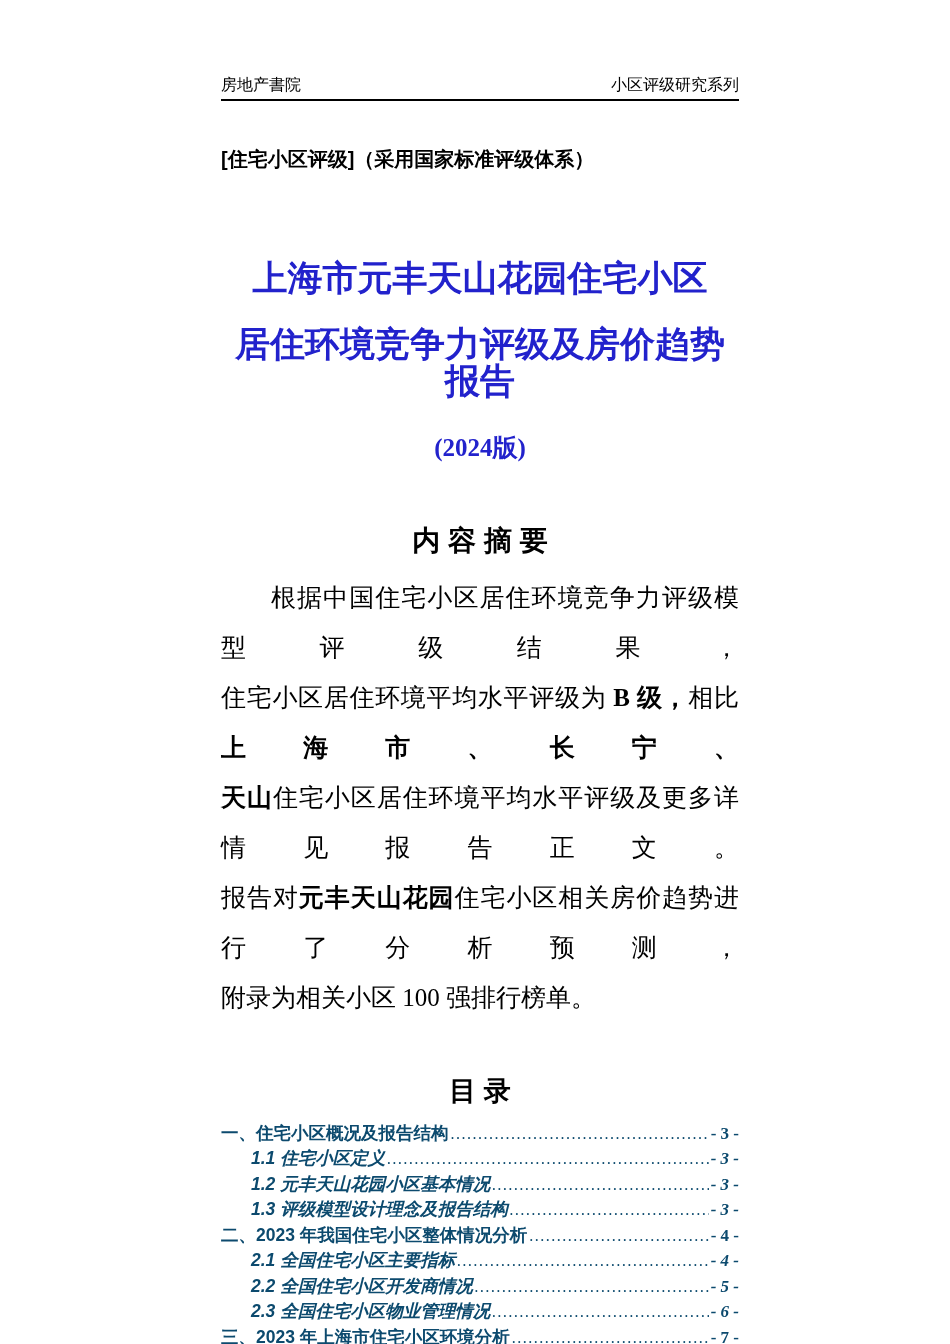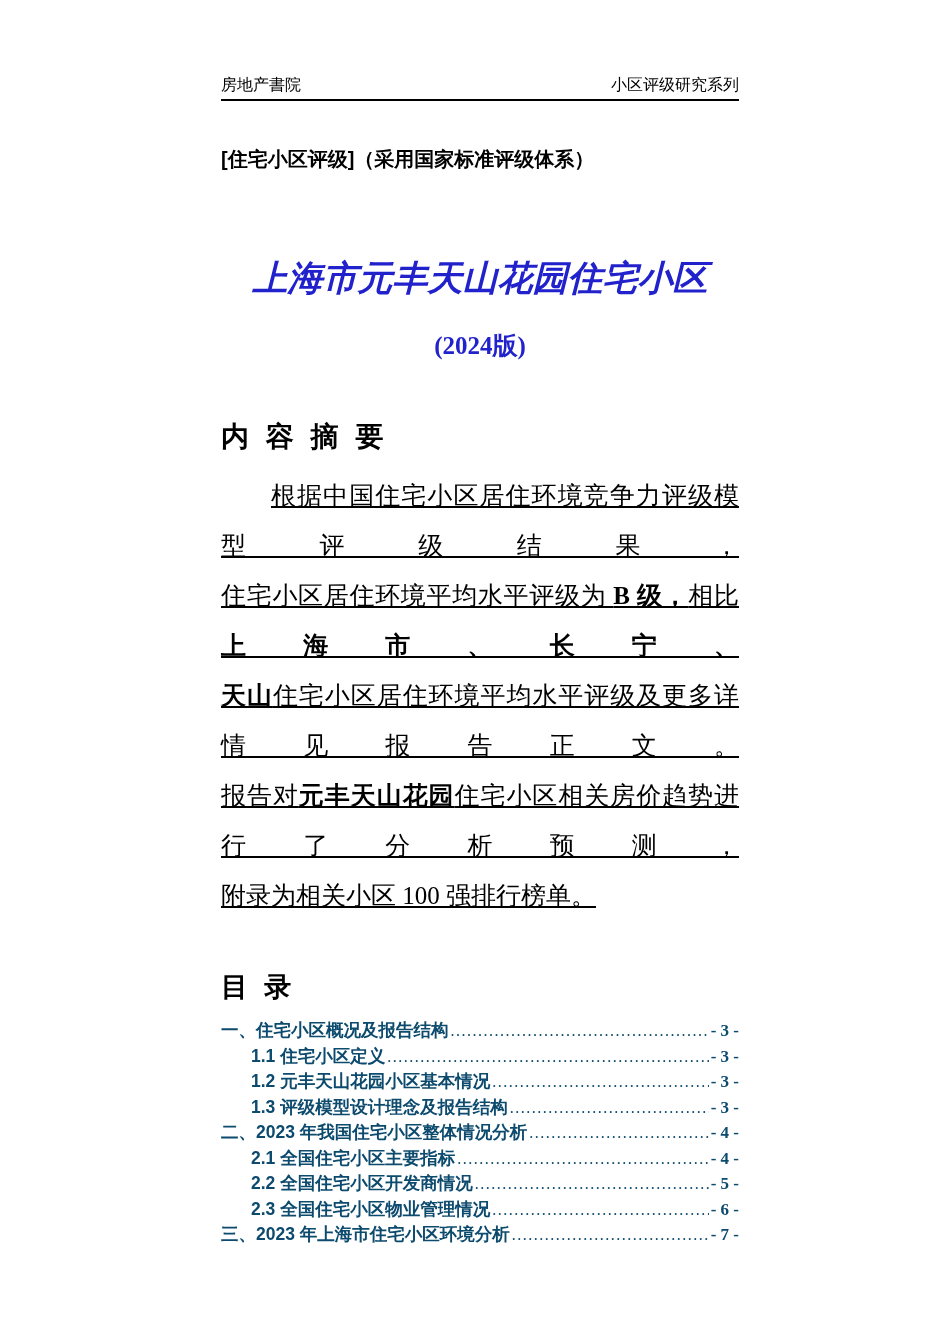--- a/index.html
+++ b/index.html
@@ -35,58 +35,58 @@
     line-height: 24px;
   }
   
   .title-block {
     margin-top: 90px;
     text-align: center;
     color: #2222cc;
     font-weight: bold;
     font-family: "Liberation Serif", serif;
   }
-  .title-main { font-size: 35px; line-height: 1.05; font-style: italic; }
+  .title-main { font-size: 35px; line-height: 1.05; }
   .title-main + .title-main { margin-top: 29px; }
   .title-edition { font-size: 25px; margin-top: 31px; }
   
   .sec-heading {
-    text-align: left;
-    font-family: Liberation Mono, monospace;
+    text-align: center;
+    font-family: Liberation Sans, sans-serif;
     font-weight: bold;
     font-size: 28px;
     line-height: 1.1;
   }
   .summary-heading { margin-top: 62px; }
   .toc-heading { margin-top: 54px; font-size: 27px; }
   
   .summary-para {
     margin-top: 16px;
     font-size: 25px;
     line-height: 50px;
   }
-  .para-line { text-align: justify; text-align-last: justify; text-decoration: underline; }
+  .para-line { text-align: justify; text-align-last: justify; }
   .para-line.indent { text-indent: 2em; }
   .para-line.last { text-align-last: left; }
   .b { font-weight: bold; }
   
   .toc {
     margin-top: 14px;
     font-family: "Liberation Sans", sans-serif;
     font-weight: bold;
     font-size: 17.5px;
   }
   .toc-row {
     display: flex;
     align-items: baseline;
     line-height: 24.5px;
     color: #0c4a6e;
     text-decoration: none;
   }
-  .toc-row.lvl2 { padding-left: 30px; }
+  .toc-row.lvl2 { padding-left: 30px; font-style: italic; }
   .toc-label { white-space: nowrap; }
   .toc-dots { flex: 1 1 auto; overflow: hidden; white-space: nowrap; margin: 0 2px; }
   .toc-dots::after {
     content: "..........................................................................................................................................................";
     font-family: "Liberation Serif", serif;
     font-weight: normal;
     font-size: 16px;
     letter-spacing: 1.5px;
   }
   .toc-page {
@@ -102,20 +102,21 @@
 
   <header class="hdr">
     <span>房地产書院</span>
     <span>小区评级研究系列</span>
   </header>
 
   <div class="bracket">[住宅小区评级]（采用国家标准评级体系）</div>
 
   <div class="title-block">
     <div class="title-main">上海市元丰天山花园住宅小区</div>
+    <div class="title-main">居住环境竞争力评级及房价趋势报告</div>
     <div class="title-edition">(2024版)</div>
   </div>
 
   <h2 class="sec-heading summary-heading">内 容 摘 要</h2>
 
   <div class="summary-para">
     <div class="para-line indent"><span>根据中国住宅小区居住环境竞争力评级模型评级结果，</span></div>
     <div class="para-line"><span>住宅小区居住环境平均水平评级为 </span><span class="b">B 级，</span><span>相比</span><span class="b">上海市、长宁、</span></div>
     <div class="para-line"><span class="b">天山</span><span>住宅小区居住环境平均水平评级及更多详情见报告正文。</span></div>
     <div class="para-line"><span>报告对</span><span class="b">元丰天山花园</span><span>住宅小区相关房价趋势进行了分析预测，</span></div>

